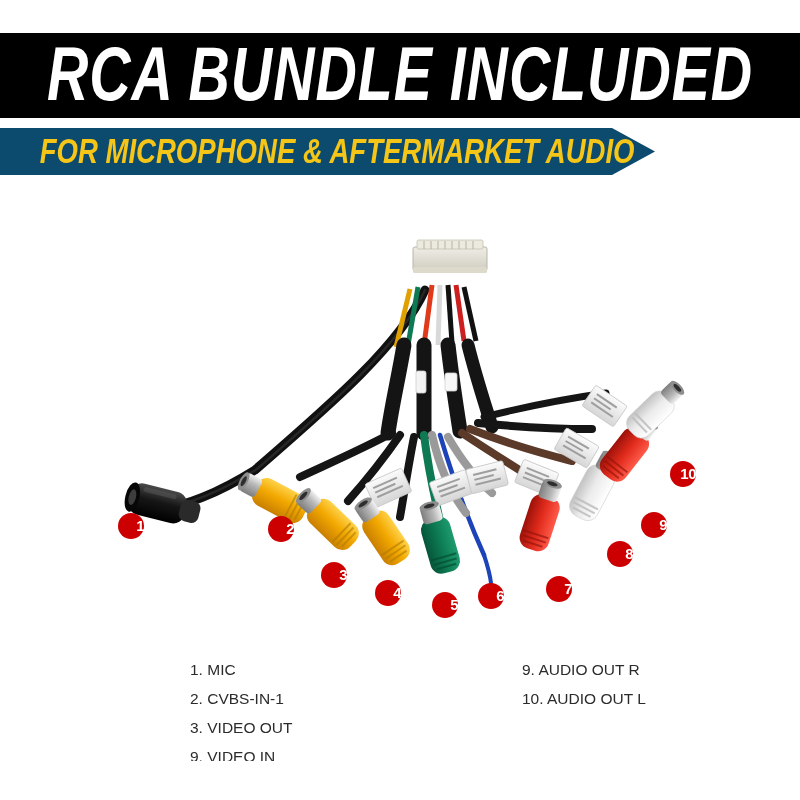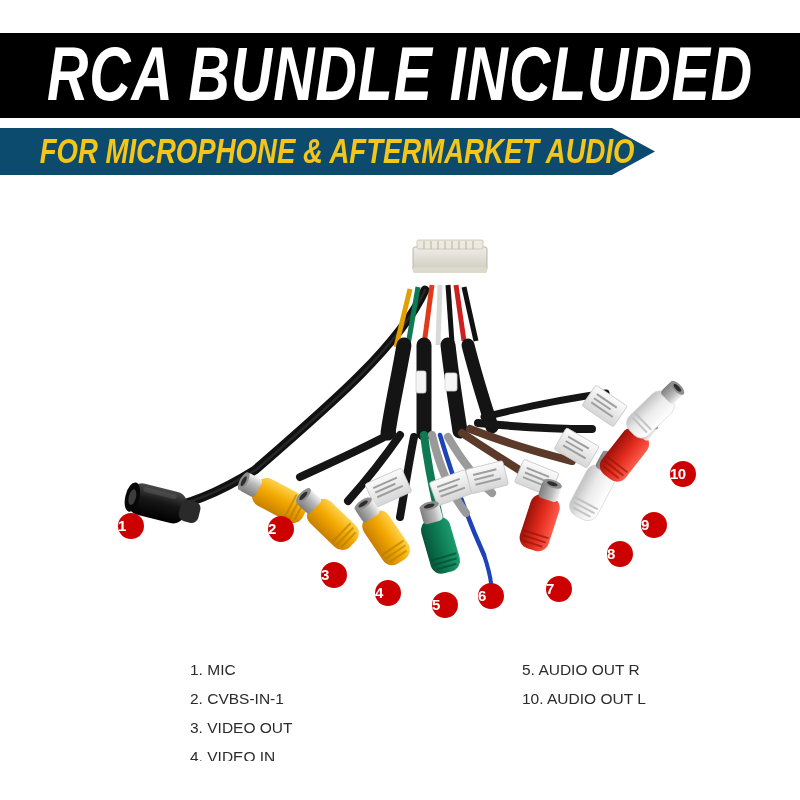--- a/index.html
+++ b/index.html
@@ -85,21 +85,21 @@
     position: absolute;
     width: 26px;
     height: 26px;
     border-radius: 50%;
     background: #cc0000;
     color: #ffffff;
     font-family: "Liberation Sans", sans-serif;
     font-weight: bold;
     font-size: 15px;
     line-height: 26px;
-    text-align: left;
+    text-align: right;
     letter-spacing: -0.5px;
   }
 
   
   .legend {
     position: absolute;
     left: 0;
     top: 655px;
     width: 800px;
     height: 120px;
@@ -403,21 +403,21 @@
     <div class="badge" style="left:607px; top:541px;">8</div>
     <div class="badge" style="left:641px; top:512px;">9</div>
     <div class="badge" style="left:670px; top:461px;">10</div>
   </div>
 
   <div class="legend">
     <div class="legend-col c1">
       <div class="legend-item">1. MIC</div>
       <div class="legend-item">2. CVBS-IN-1</div>
       <div class="legend-item">3. VIDEO OUT</div>
-      <div class="legend-item">4. VIDEO IN</div>
+      <div class="legend-item">9. VIDEO IN</div>
     </div>
     <div class="legend-col c3">
-      <div class="legend-item">5. AUDIO OUT R</div>
+      <div class="legend-item">9. AUDIO OUT R</div>
       <div class="legend-item">10. AUDIO OUT L</div>
     </div>
   </div>
 
 </div>
 
 </body></html>

